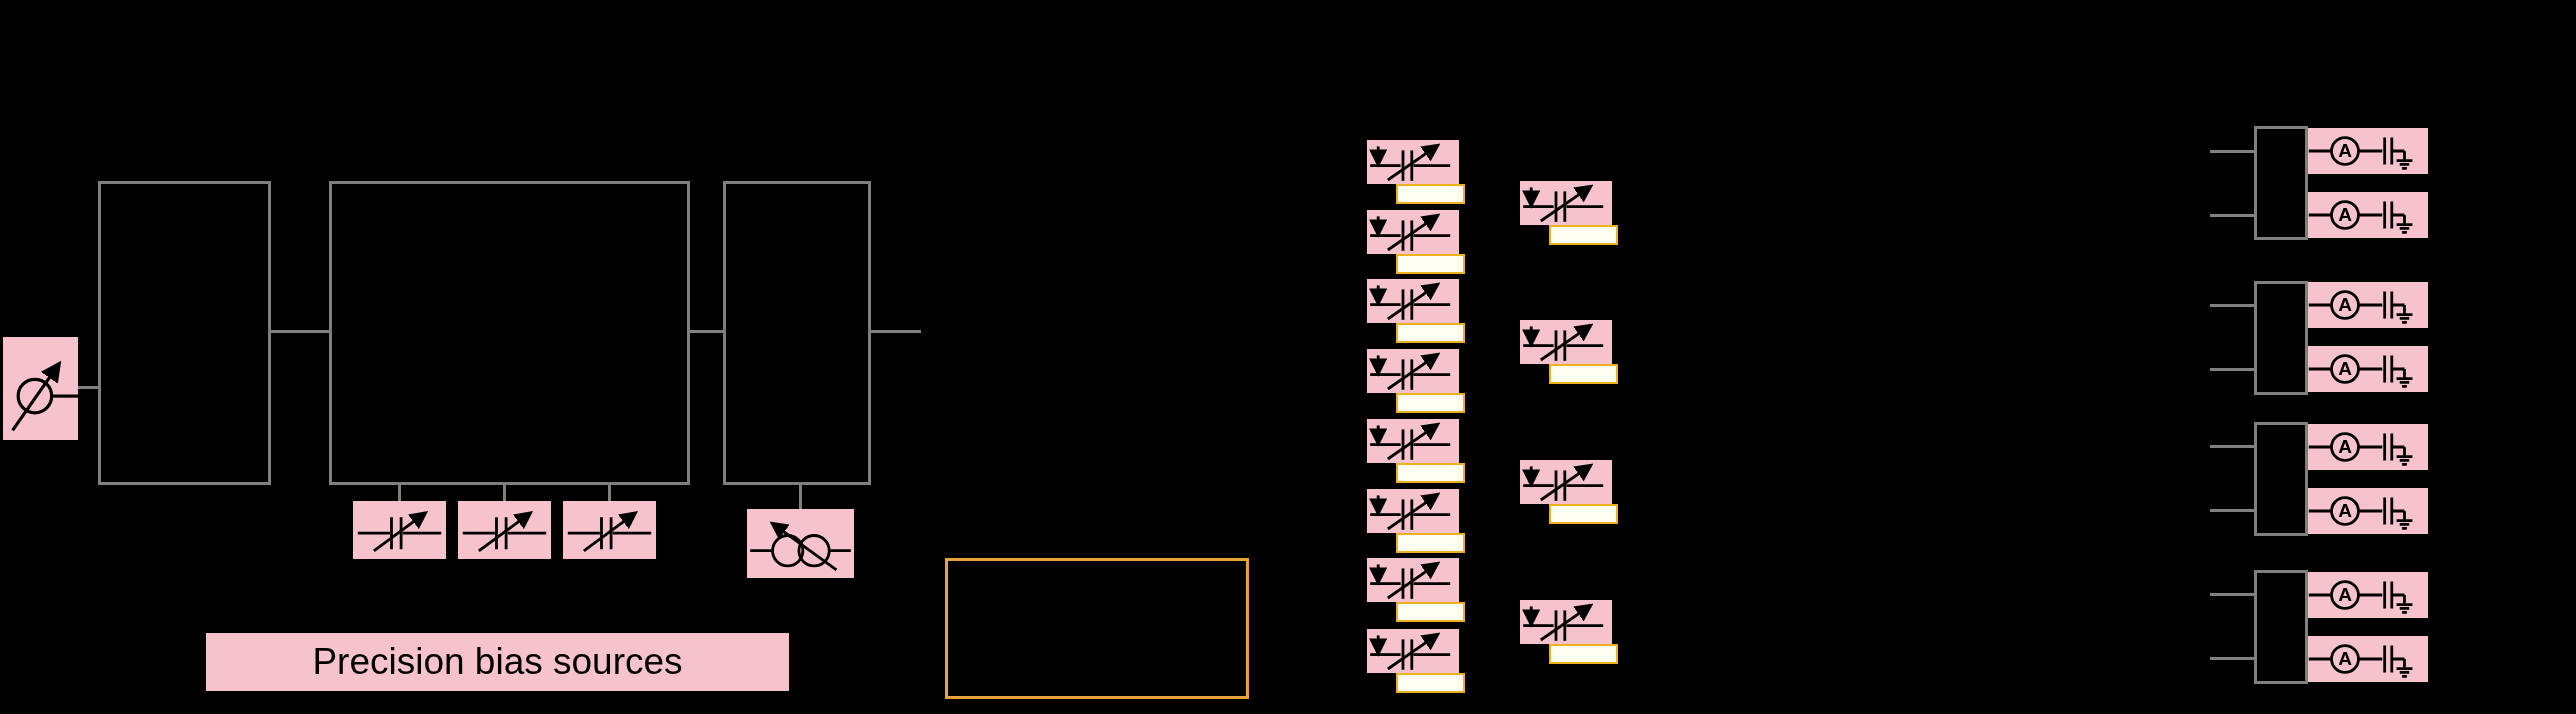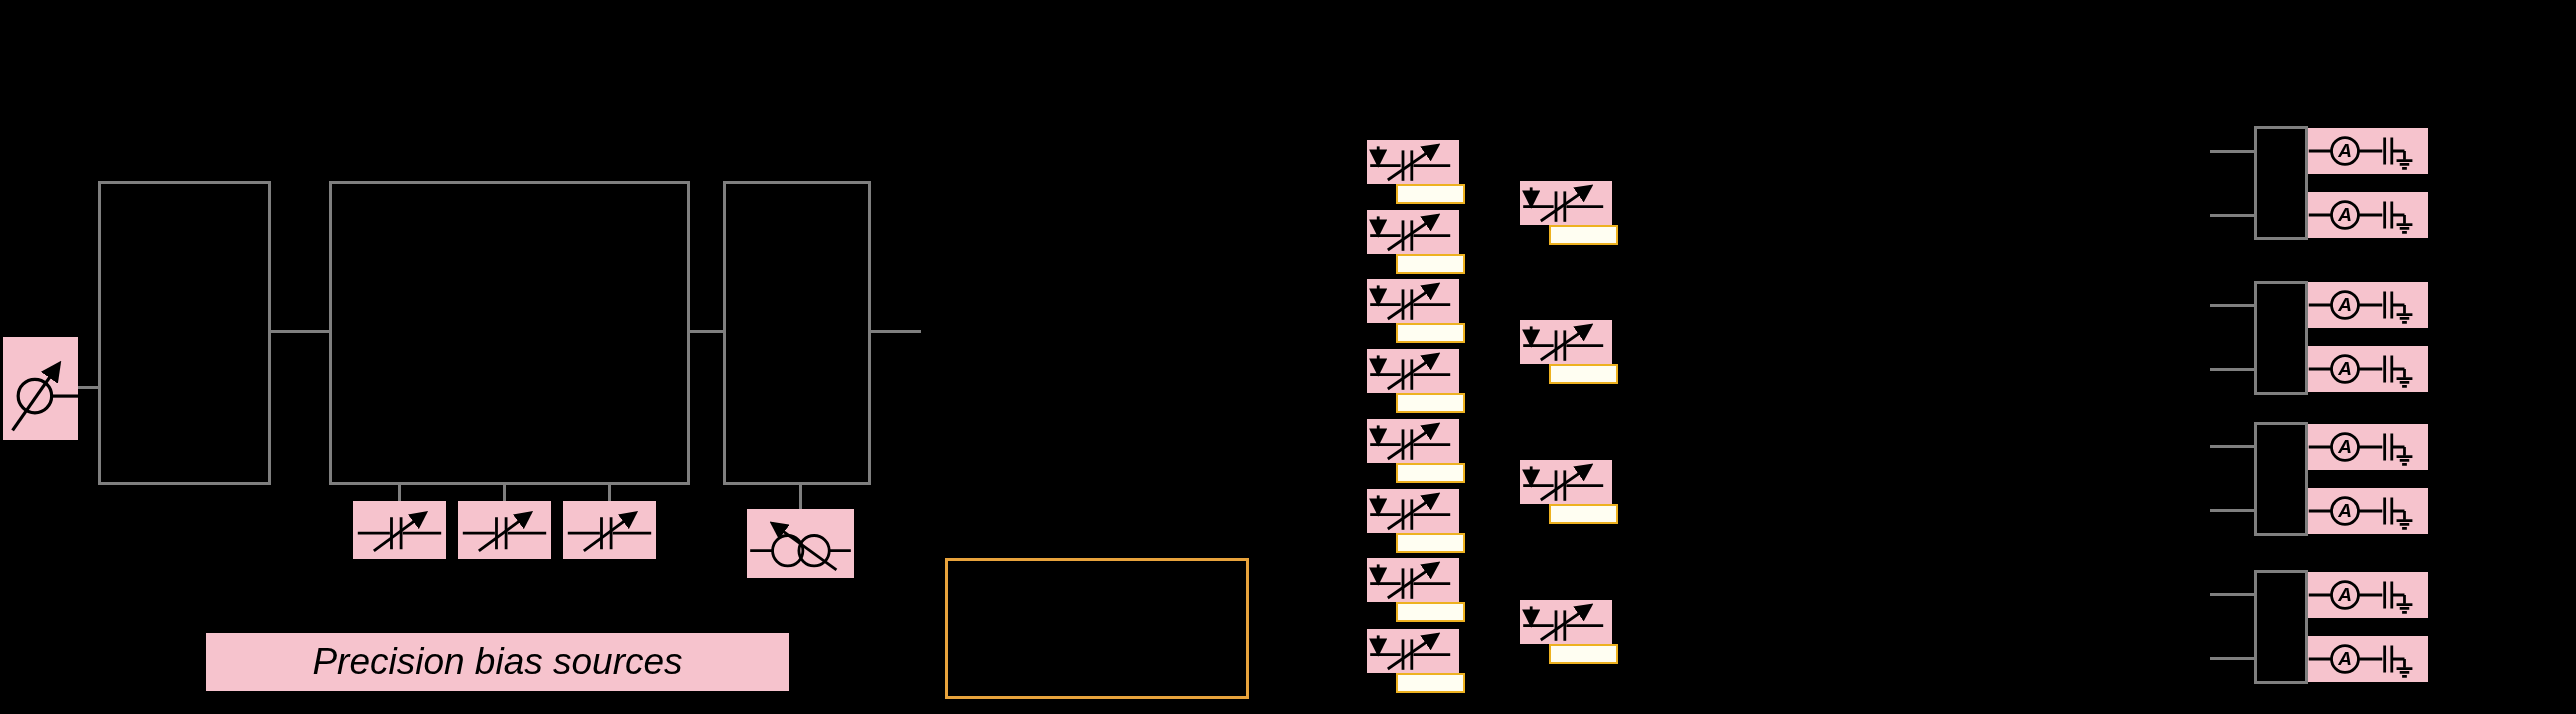--- a/index.html
+++ b/index.html
@@ -1,19 +1,19 @@
 <!DOCTYPE html>
 <html style="--background: #000000; --highlight_pink: #f6c3cd; --outline_gray: #7f7f7f; --highlight_gold: #e8a33c; --value_yellow: #edb120; --value_fill: #fffef2; --symbol_ink: #000000;font-size:12.8px"><head>
 <meta charset="utf-8">
 <style>
   * { margin:0; padding:0; box-sizing:border-box; }
   html,body { background:#000; }
   #canvas {
     position:relative; width:2576px; height:714px; background:var(--background,#000);
-    overflow:hidden; font-family:"Liberation Sans", sans-serif;font-style:italic;
+    overflow:hidden; font-family:"Liberation Sans", sans-serif;
   }
   .pink { position:absolute; background:var(--highlight_pink,#f6c3cd); }
   .gbox { position:absolute; border:3.2px solid var(--outline_gray,#7f7f7f); background:transparent; }
   .wire { position:absolute; background:var(--outline_gray,#7f7f7f); }
   .ybox { position:absolute; background:var(--value_fill,#fffef2); border:2.4px solid var(--value_yellow,#edb120); }
   .obox { position:absolute; border:3.2px solid var(--highlight_gold,#e8a33c); background:transparent; }
   .biaslabel {
     position:absolute; background:var(--highlight_pink,#f6c3cd); color:#000;
     font-size:37px; display:flex; align-items:center; justify-content:center;
     font-family:"Liberation Sans", sans-serif; white-space:nowrap;

